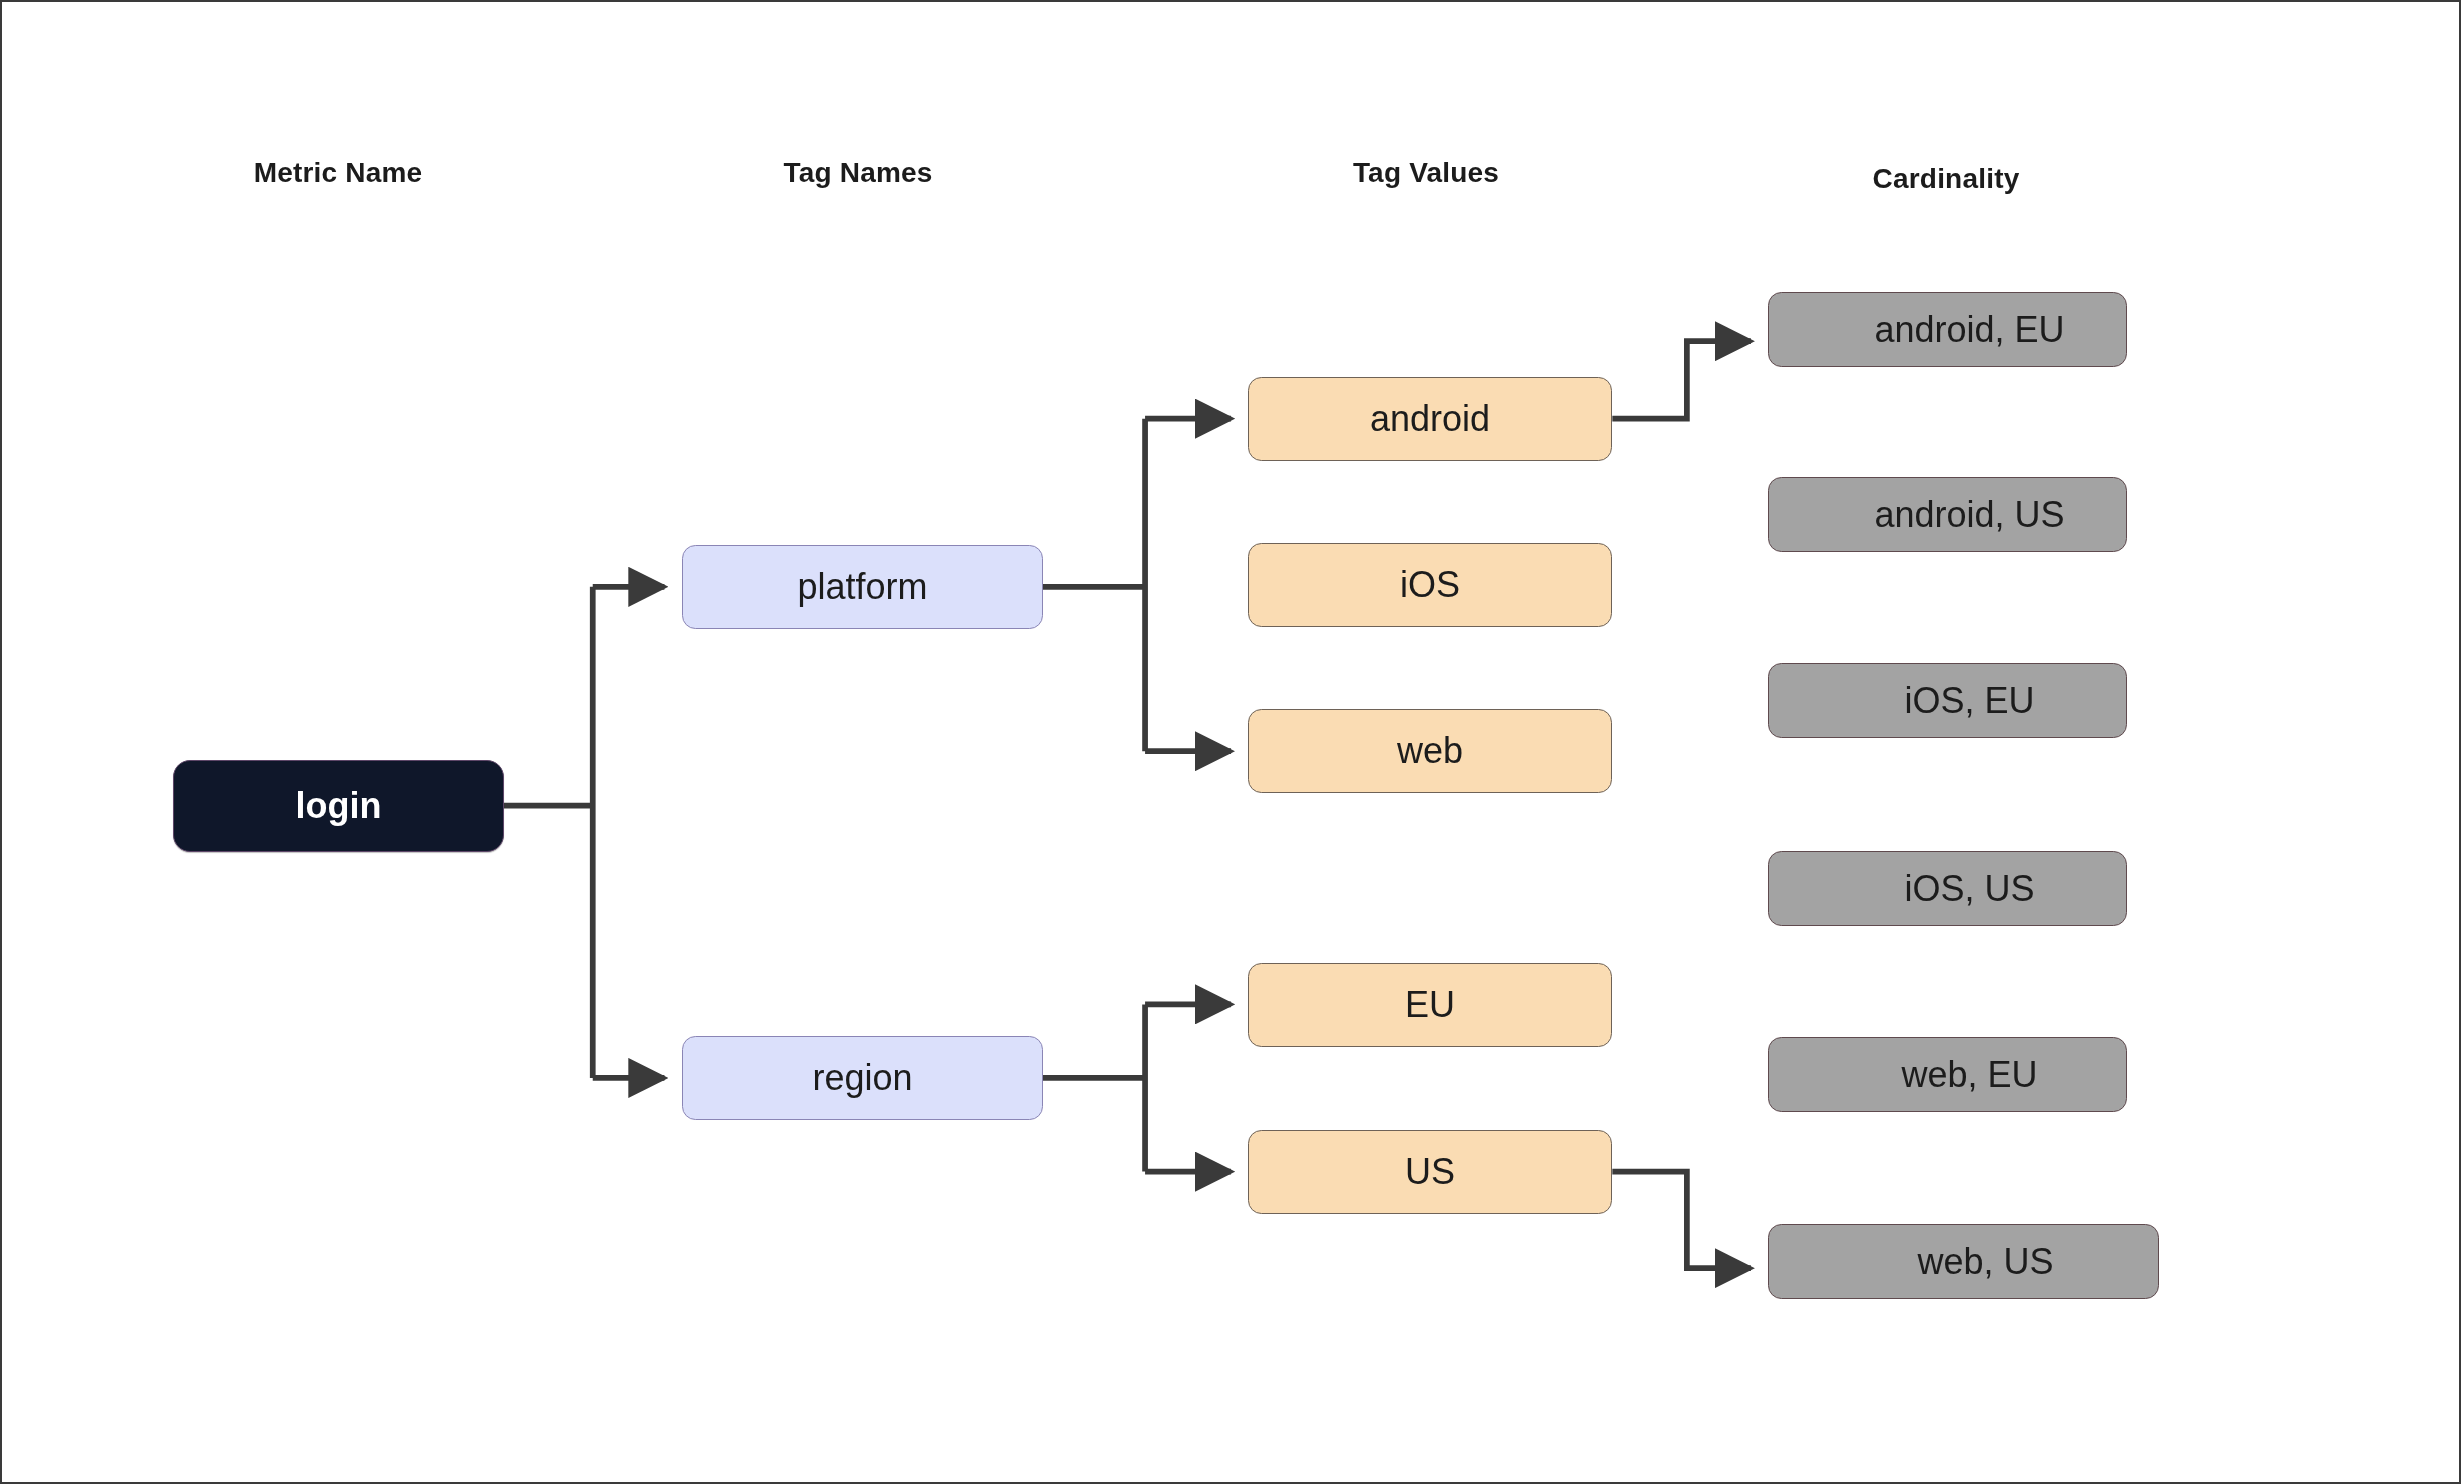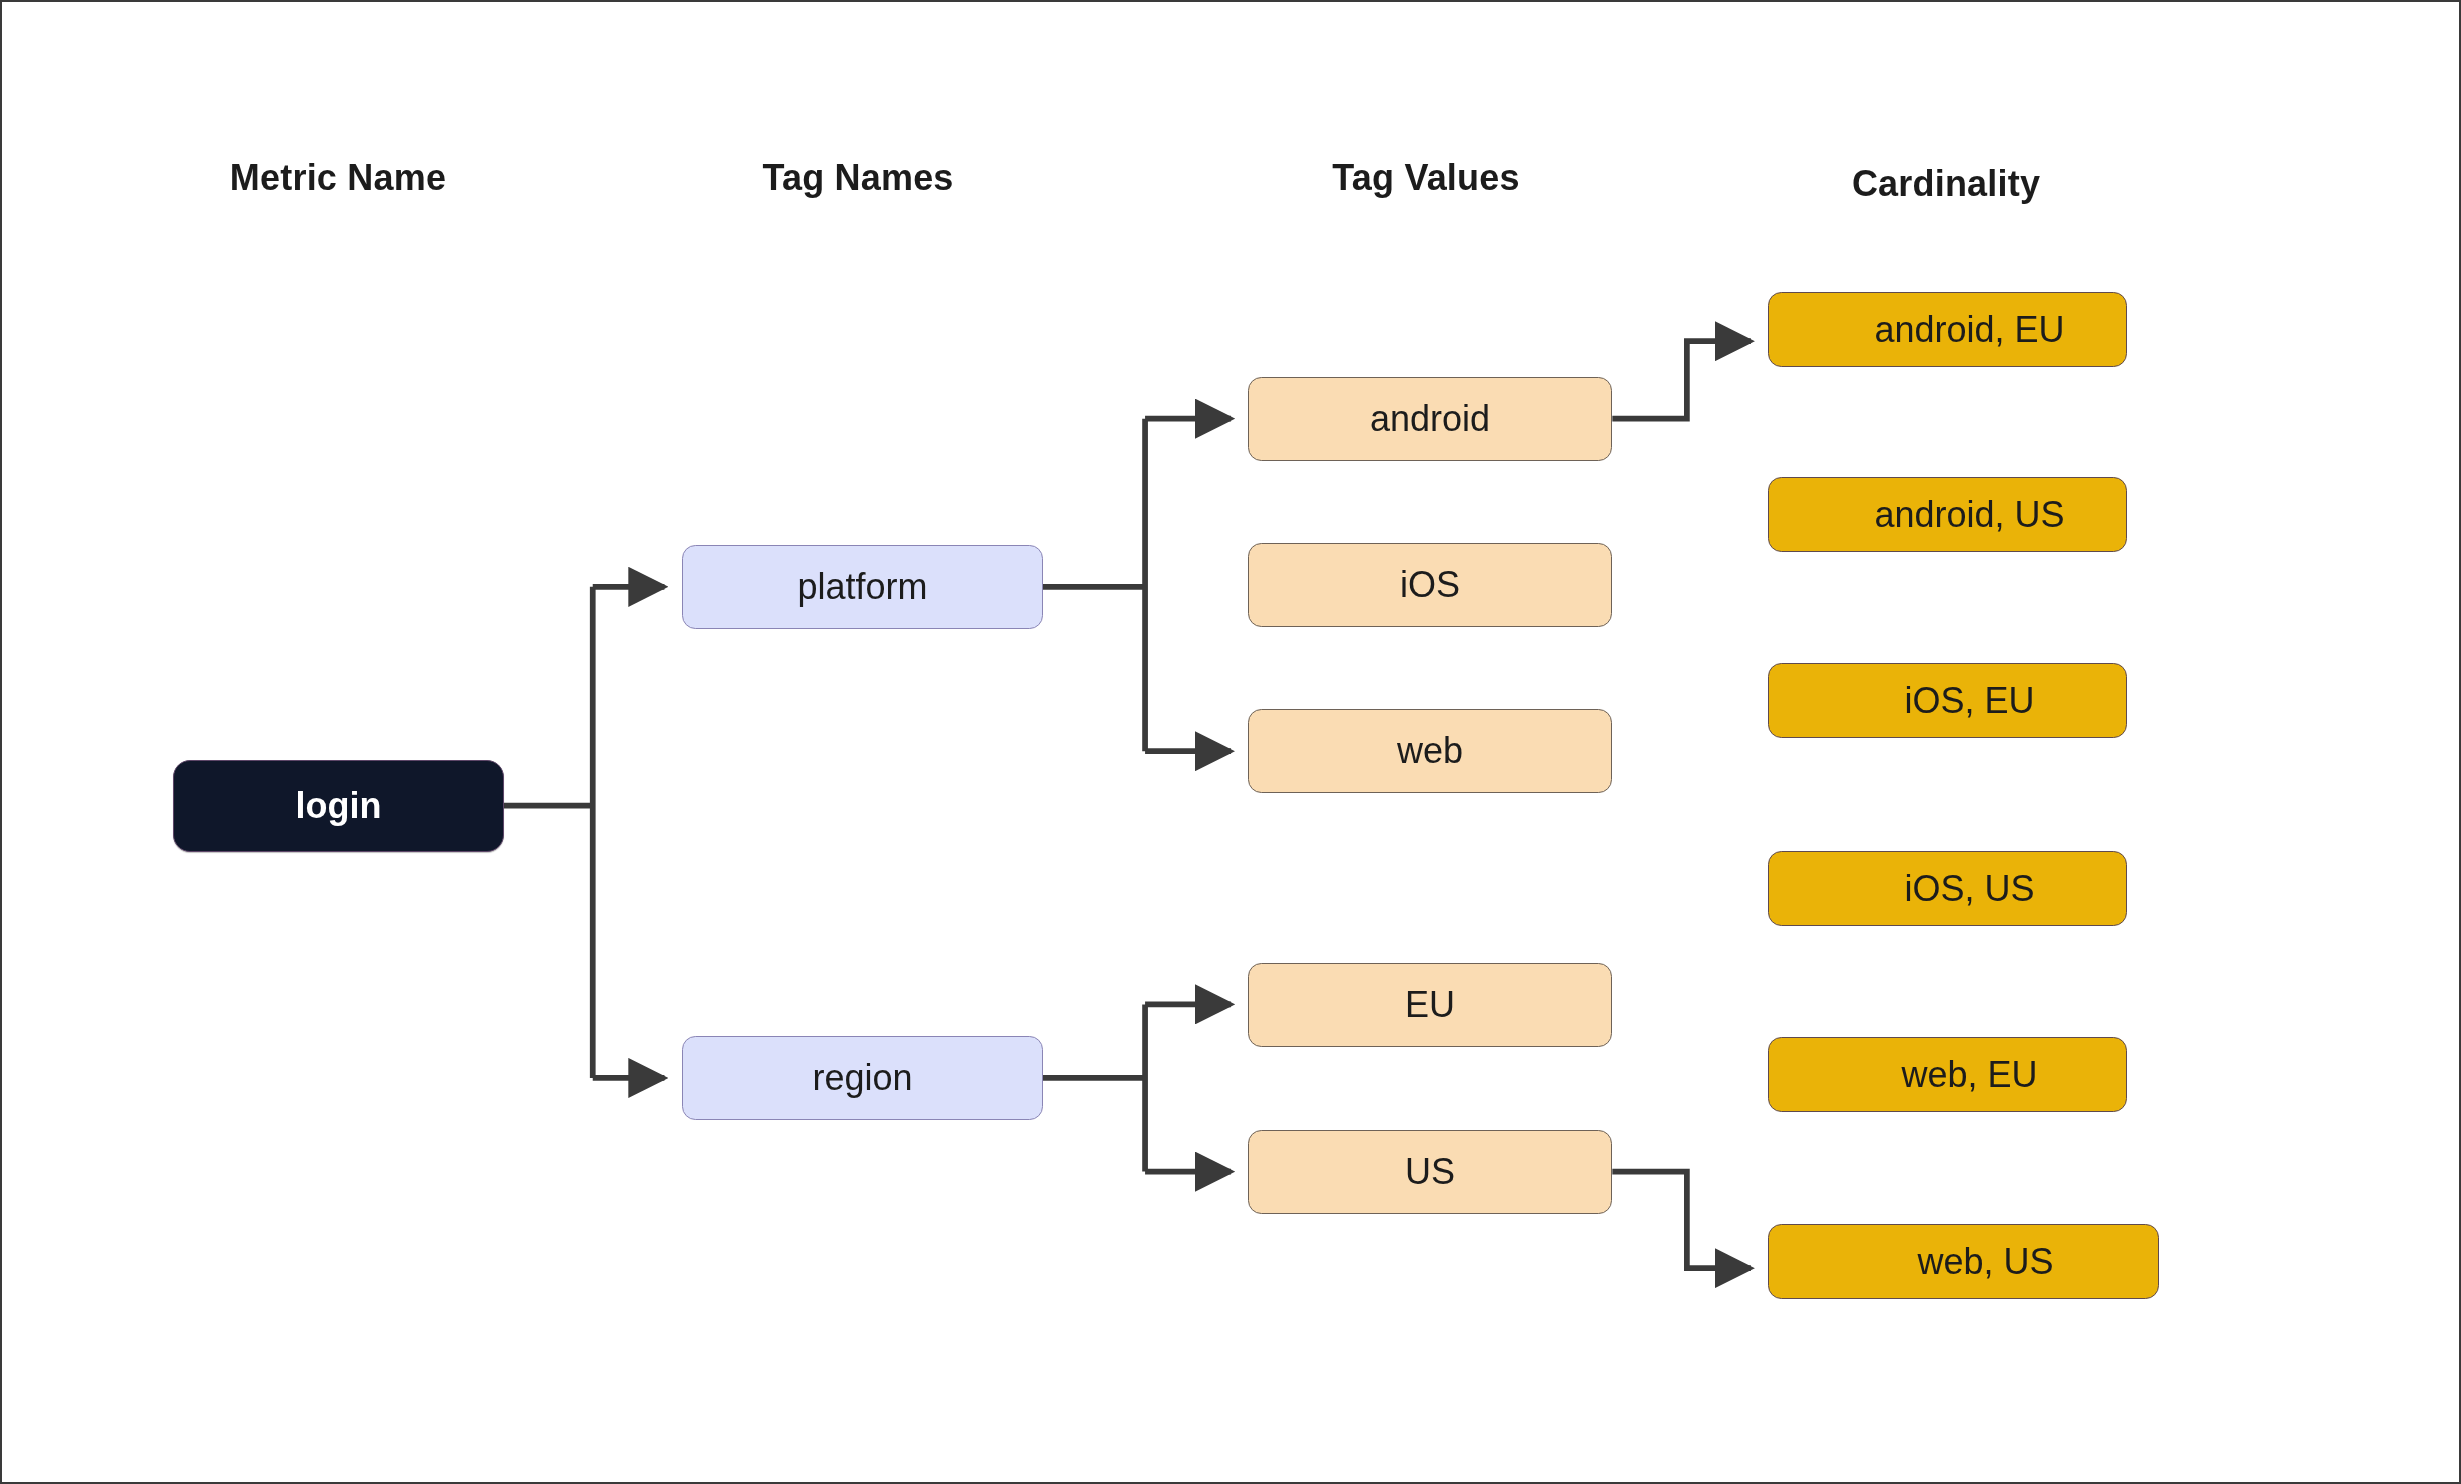--- a/index.html
+++ b/index.html
@@ -24,21 +24,21 @@
     left: 0;
     top: 0;
     width: 2461px;
     height: 1484px;
     pointer-events: none;
   }
   .col-header {
     position: absolute;
     font-weight: bold;
     color: #1c1c1c;
-    font-size: 36px;
+    font-size: 28px;
     letter-spacing: 0.2px;
     white-space: nowrap;
     text-align: center;
     transform: translateX(-50%);
   }
   .node {
     position: absolute;
     box-sizing: border-box;
     display: flex;
     align-items: center;
@@ -58,21 +58,21 @@
   }
   .node.tagname {
     background: #dbe0fb;
     border: 1.9px solid #8a85b5;
   }
   .node.tagvalue {
     background: #fadcb3;
     border: 1.9px solid #6e6257;
   }
   .node.cardinality {
-    background: #eab308;
+    background: #a3a3a3;
     border: 1.9px solid #5f4a4e;
     padding-left: 44px;
   }
 </style>
 </head>
 <body>
 
 <div id="canvas">
 
   <svg id="edges" width="2461" height="1484" viewBox="0 0 2575 1553" xmlns="http://www.w3.org/2000/svg">

